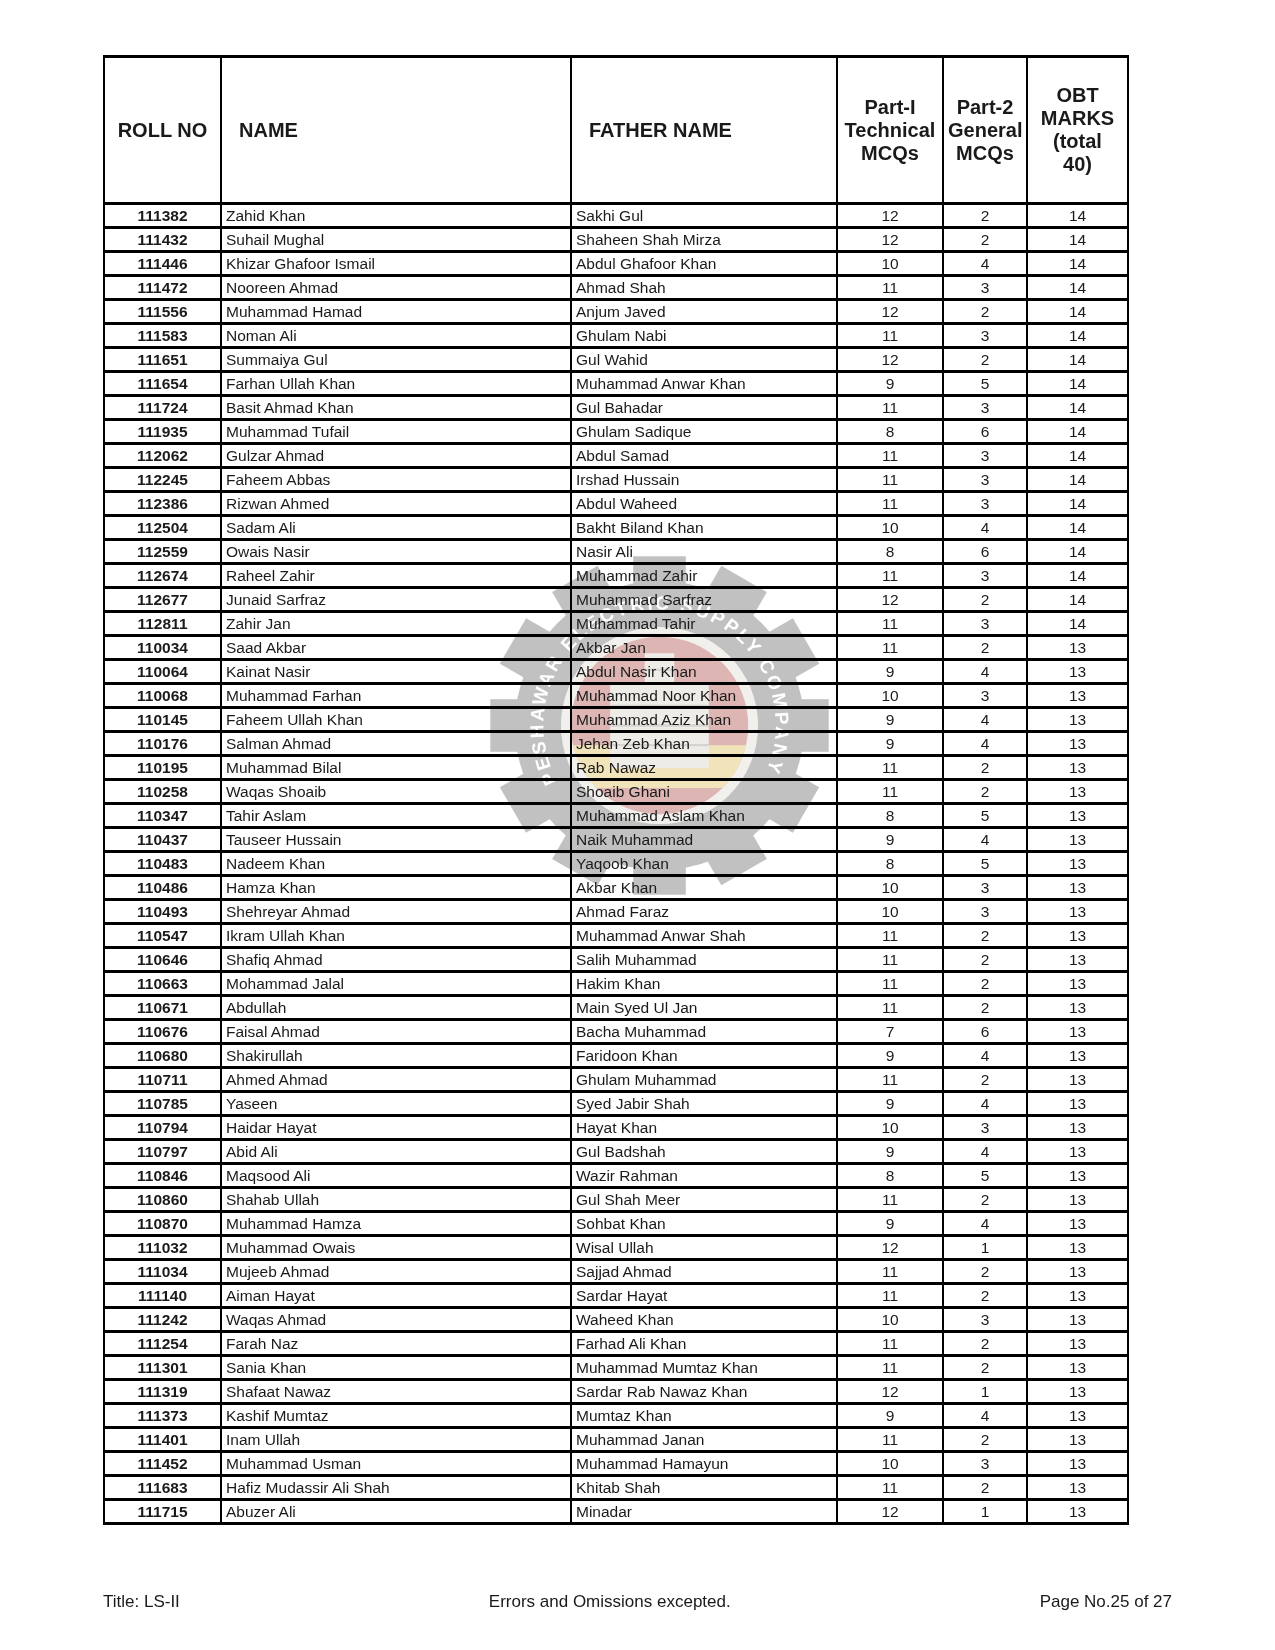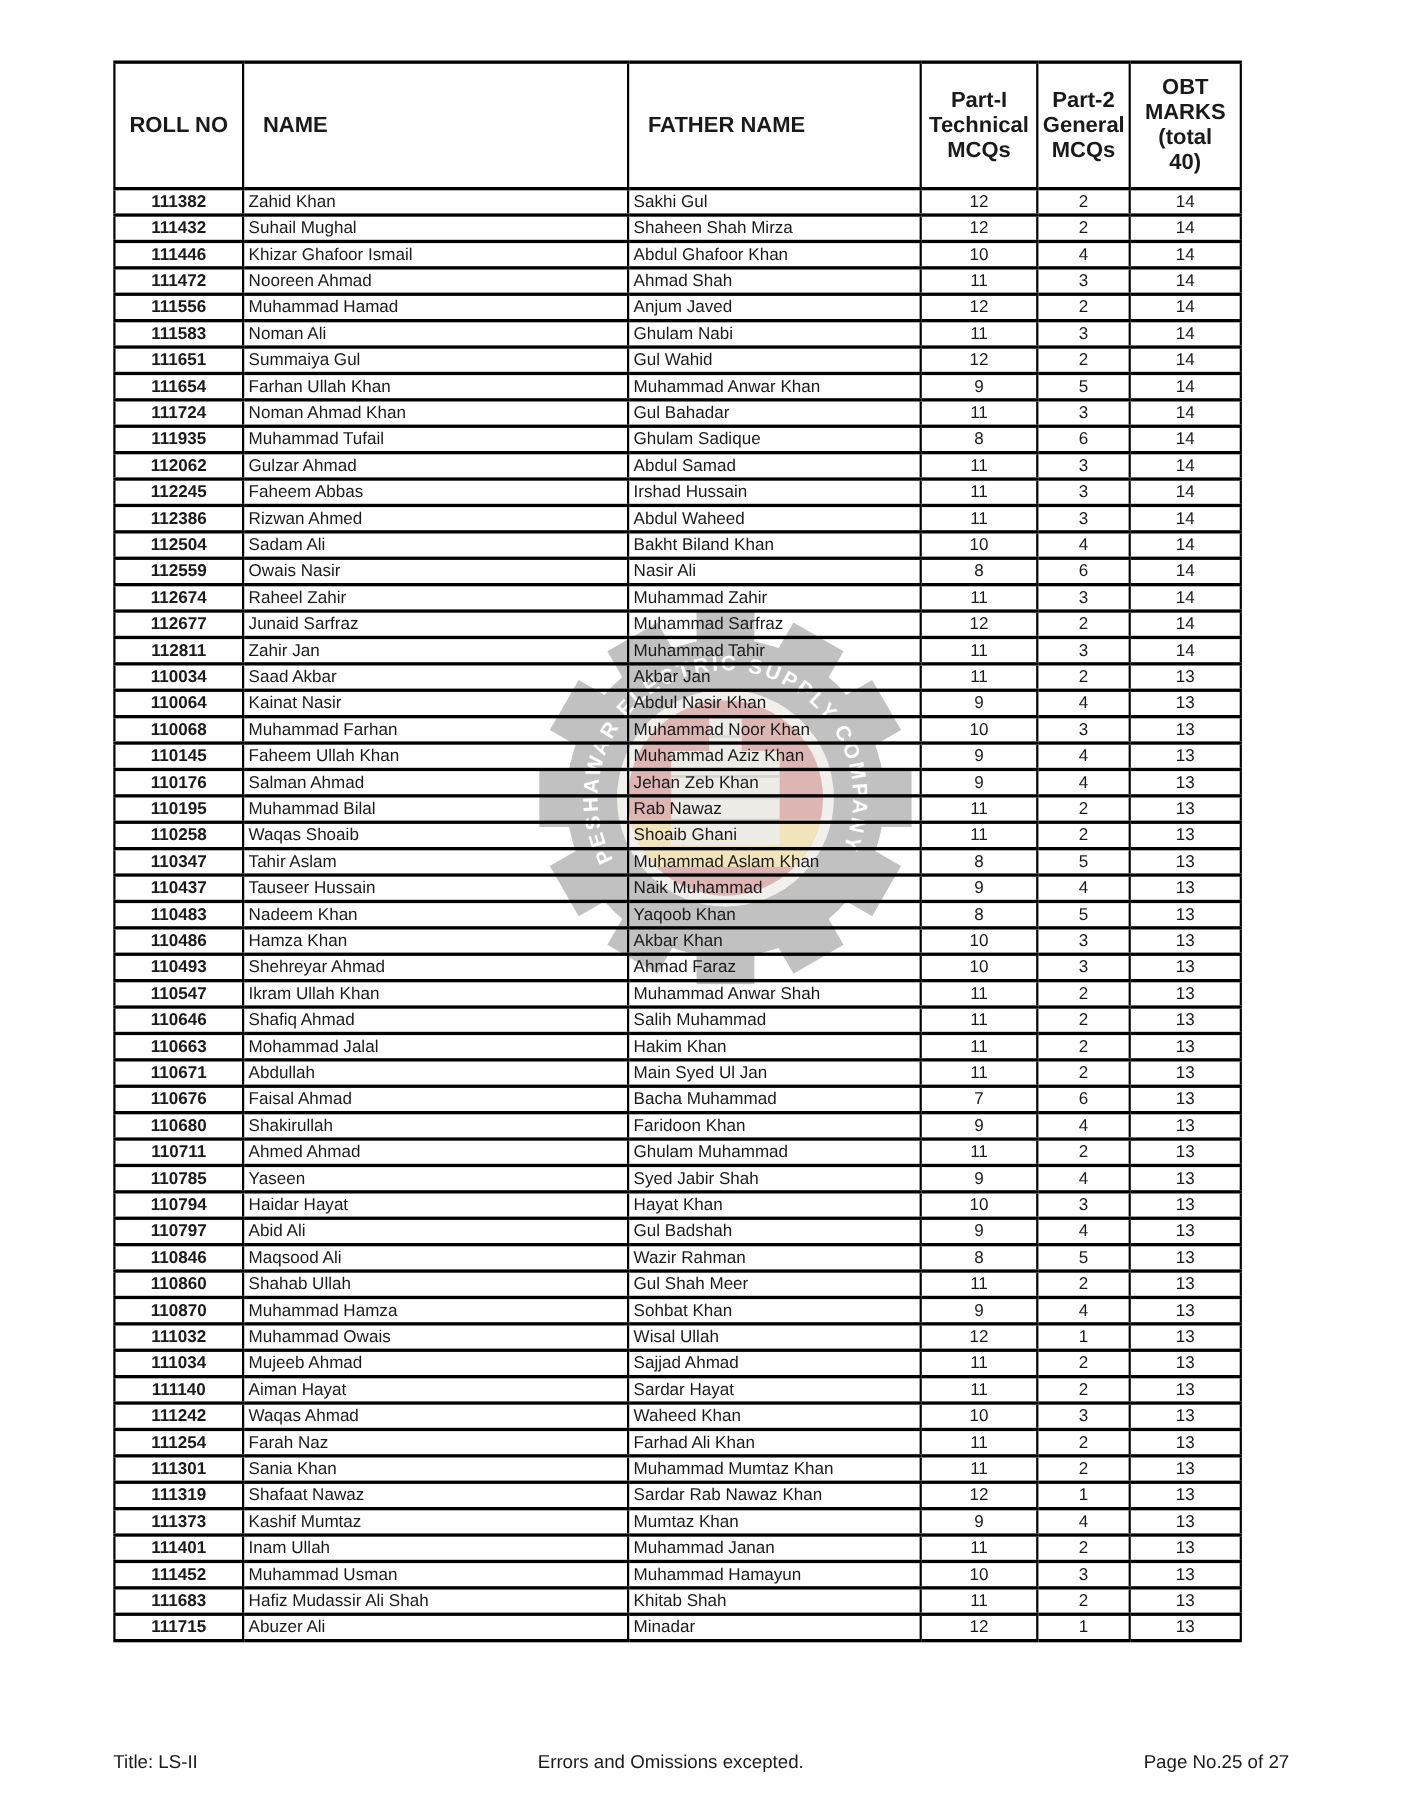--- a/index.html
+++ b/index.html
@@ -110,21 +110,21 @@
         <col style="width:84px">
         <col style="width:101px">
     </colgroup>
     <thead>
       <tr>
         <th>ROLL NO</th>
         <th class="left">NAME</th>
         <th class="left">FATHER NAME</th>
         <th>Part-I Technical MCQs</th>
         <th>Part-2 General MCQs</th>
-        <th style="padding:0 12px">OBT MARKS (total 40)</th>
+        <th style="padding:16px 12px">OBT MARKS (total 40)</th>
       </tr>
     </thead>
     <tbody>
         <tr>
       <td class="roll">111382</td>
       <td class="name">Zahid Khan</td>
       <td class="father">Sakhi Gul</td>
       <td class="num">12</td>
       <td class="num">2</td>
       <td class="num">14</td>
@@ -180,21 +180,21 @@
         <tr>
       <td class="roll">111654</td>
       <td class="name">Farhan Ullah Khan</td>
       <td class="father">Muhammad Anwar Khan</td>
       <td class="num">9</td>
       <td class="num">5</td>
       <td class="num">14</td>
     </tr>
         <tr>
       <td class="roll">111724</td>
-      <td class="name">Noman Ahmad Khan</td>
+      <td class="name">Basit Ahmad Khan</td>
       <td class="father">Gul Bahadar</td>
       <td class="num">11</td>
       <td class="num">3</td>
       <td class="num">14</td>
     </tr>
         <tr>
       <td class="roll">111935</td>
       <td class="name">Muhammad Tufail</td>
       <td class="father">Ghulam Sadique</td>
       <td class="num">8</td>

